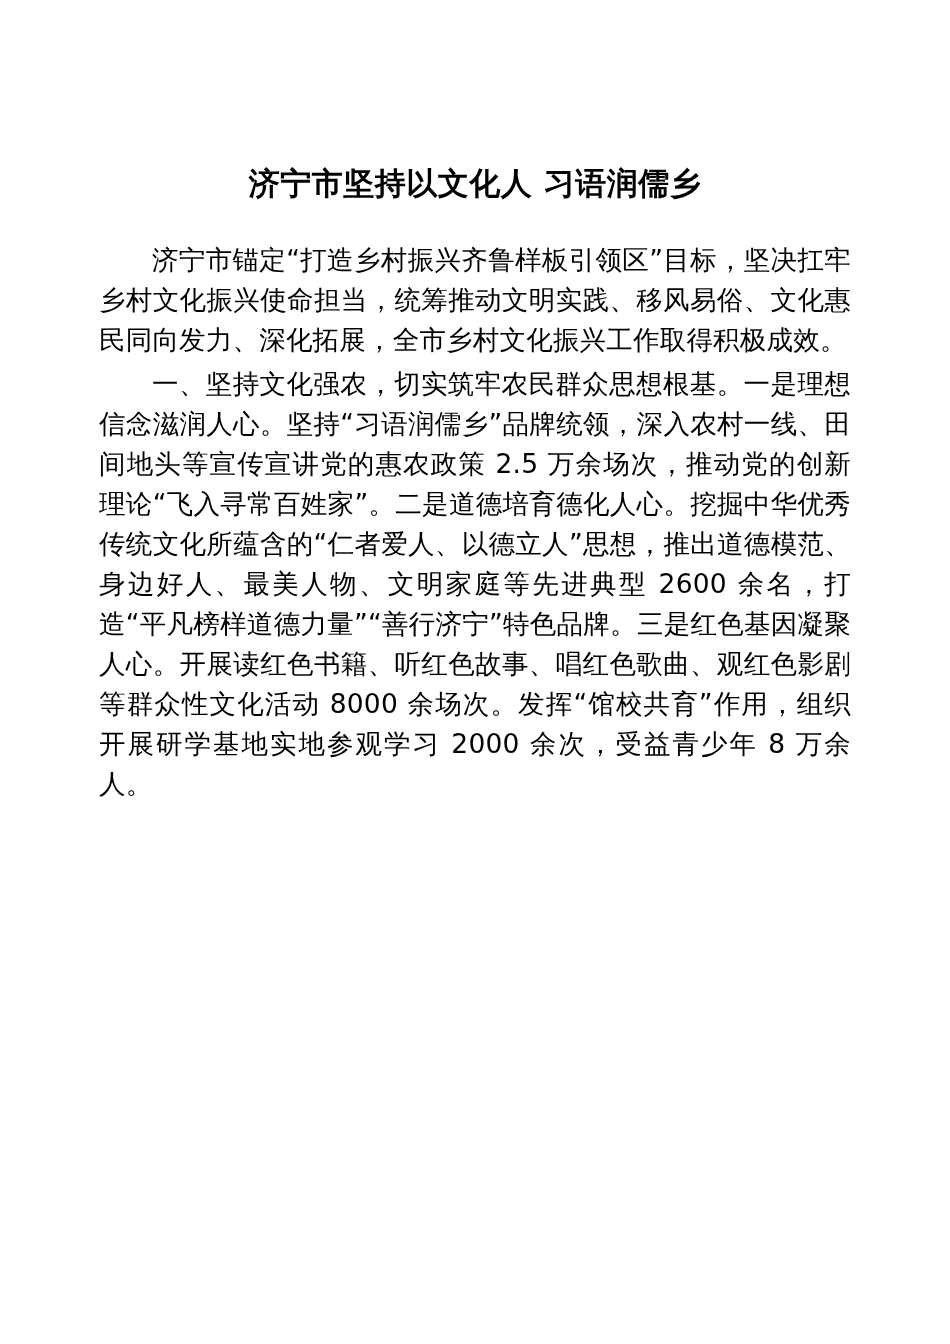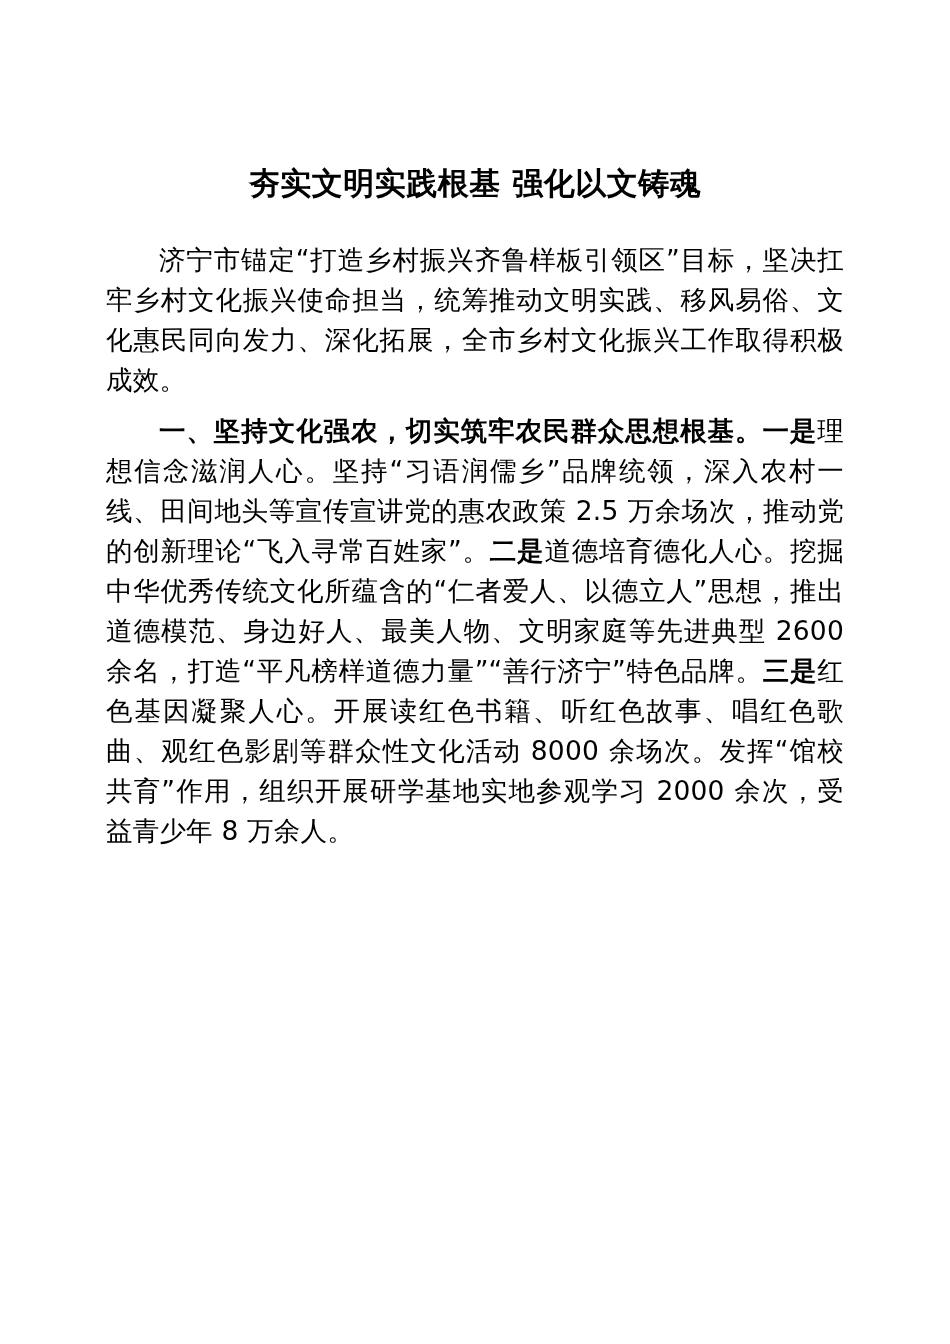--- a/index.html
+++ b/index.html
@@ -34,40 +34,40 @@
     white-space: nowrap;
   }
   .body-text {
     font-size: 26.5px;
     line-height: 40px;
     text-align: justify;
     text-justify: inter-ideograph;
     letter-spacing: 0.2px;
   }
   .para {
-    margin: 11px;
+    margin: 4px;
     text-indent: 2em;
   }
   .para + .para {
     margin-top: 0;
   }
   .b {
-    font-weight: bold;
+    font-weight: normal;
   }
   .spacer-para {
     height: 14px;
   }
 </style>
 </head>
 <body>
 
 <div class="page">
 
   <h1 class="doc-title">
-    <span class="line">夯实文明实践根基 强化以文铸魂</span>
+    <span class="line">济宁市坚持以文化人 习语润儒乡</span>
   </h1>
 
   <div class="body-text">
     <p class="para"><span>济宁市锚定“打造乡村振兴齐鲁样板引领区”目标，坚决扛牢乡村文化振兴使命担当，统筹推动文明实践、移风易俗、文化惠民同向发力、深化拓展，全市乡村文化振兴工作取得积极成效。</span></p>
     <p class="para"><span class="b">一、坚持文化强农，切实筑牢农民群众思想根基。</span><span class="b">一是</span><span>理想信念滋润人心。坚持“习语润儒乡”品牌统领，深入农村一线、田间地头等宣传宣讲党的惠农政策 2.5 万余场次，推动党的创新理论“飞入寻常百姓家”。</span><span class="b">二是</span><span>道德培育德化人心。挖掘中华优秀传统文化所蕴含的“仁者爱人、以德立人”思想，推出道德模范、身边好人、最美人物、文明家庭等先进典型 2600 余名，打造“平凡榜样道德力量”“善行济宁”特色品牌。</span><span class="b">三是</span><span>红色基因凝聚人心。开展读红色书籍、听红色故事、唱红色歌曲、观红色影剧等群众性文化活动 8000 余场次。发挥“馆校共育”作用，组织开展研学基地实地参观学习 2000 余次，受益青少年 8 万余人。</span></p>
     <div class="spacer-para"></div>
   </div>
 
 </div>
 

